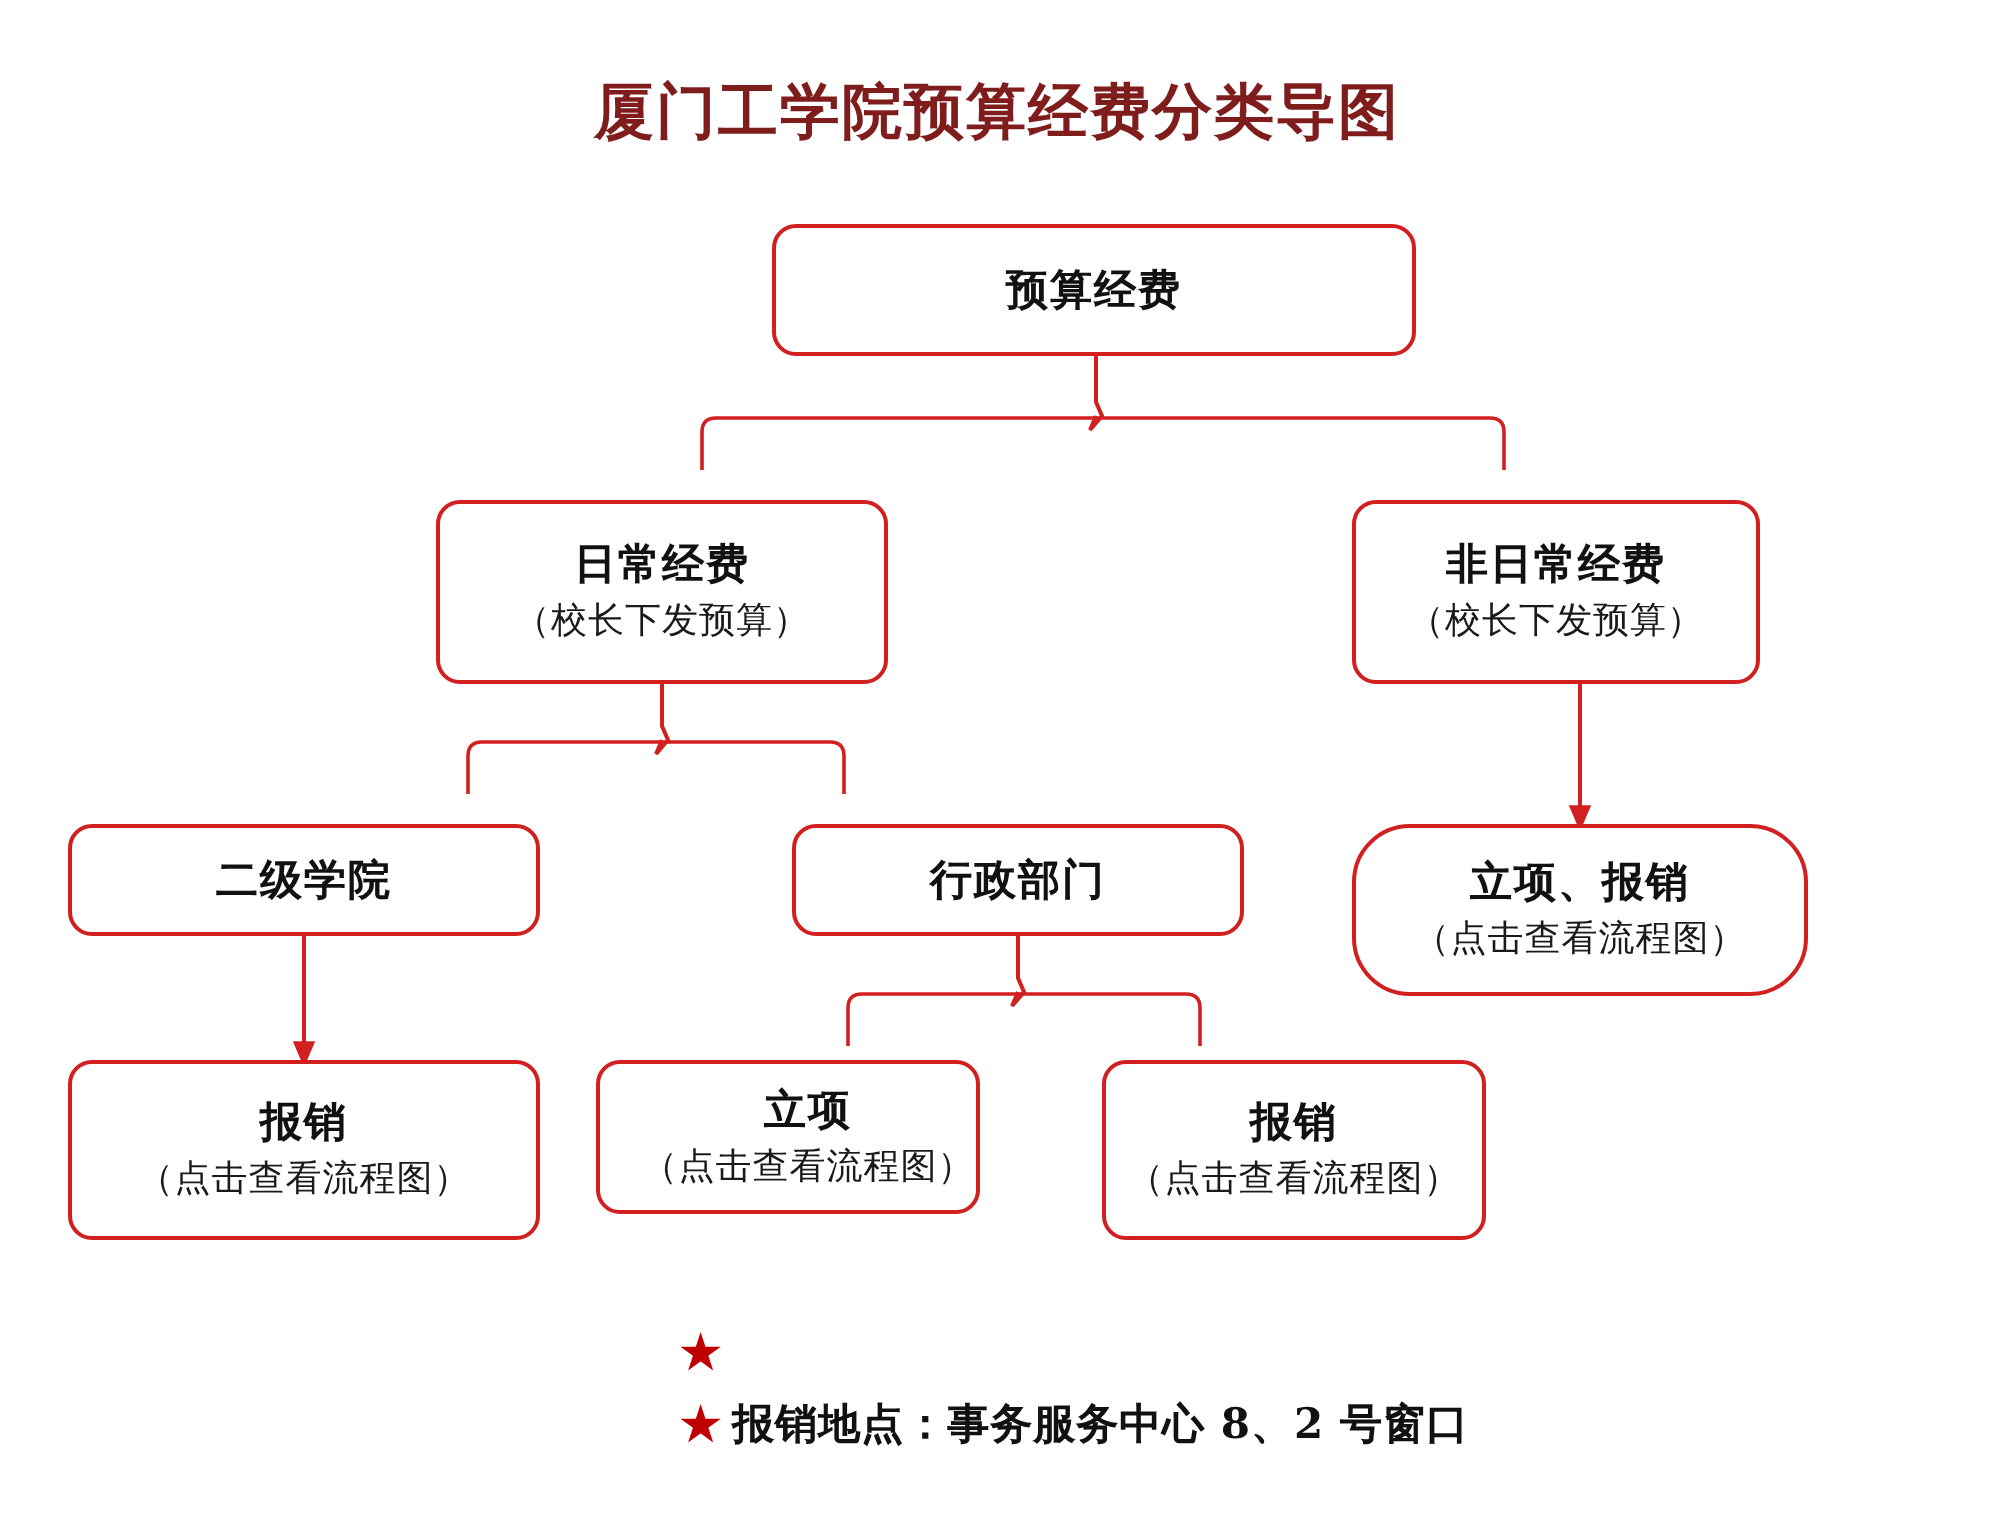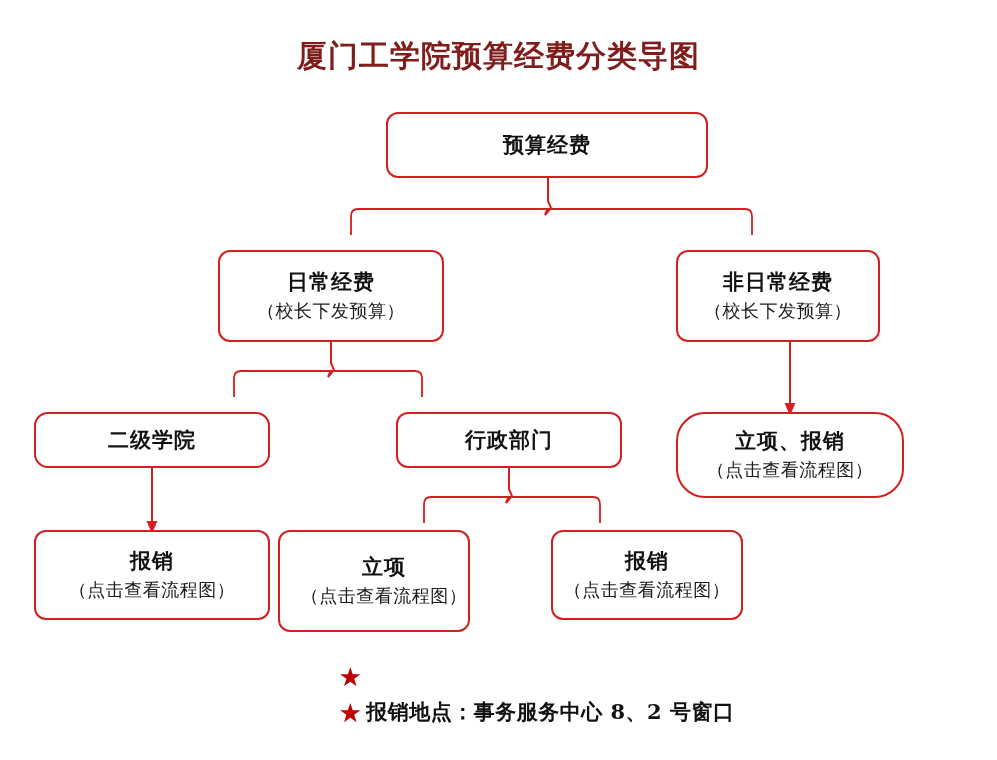--- a/index.html
+++ b/index.html
@@ -146,39 +146,39 @@
   <div class="node" style="left:218px; top:250px; width:226px; height:92px;">
     <div class="main">日常经费</div>
     <div class="sub">（校长下发预算）</div>
   </div>
 
   <div class="node" style="left:676px; top:250px; width:204px; height:92px;">
     <div class="main">非日常经费</div>
     <div class="sub">（校长下发预算）</div>
   </div>
 
-  <div class="node single" style="left:34px; top:412px; width:236px; height:56px;border-radius:14px;">
+  <div class="node single" style="left:34px; top:412px; width:236px; height:56px;">
     <div class="main">二级学院</div>
   </div>
 
   <div class="node single" style="left:396px; top:412px; width:226px; height:56px;text-align:center;">
     <div class="main">行政部门</div>
   </div>
 
   <div class="node" style="left:676px; top:412px; width:228px; height:86px;border-radius:29px;">
     <div class="main">立项、报销</div>
     <div class="sub">（点击查看流程图）</div>
   </div>
 
   <div class="node" style="left:34px; top:530px; width:236px; height:90px;">
     <div class="main">报销</div>
     <div class="sub">（点击查看流程图）</div>
   </div>
 
-  <div class="node" style="left:278px; top:530px; width:192px; height:102px;padding-left:20px;">
+  <div class="node" style="left:298px; top:530px; width:192px; height:77px;padding-left:20px;">
     <div class="main">立项</div>
     <div class="sub">（点击查看流程图）</div>
   </div>
 
   <div class="node" style="left:551px; top:530px; width:192px; height:90px;">
     <div class="main">报销</div>
     <div class="sub">（点击查看流程图）</div>
   </div>
 
   <div class="notes">

